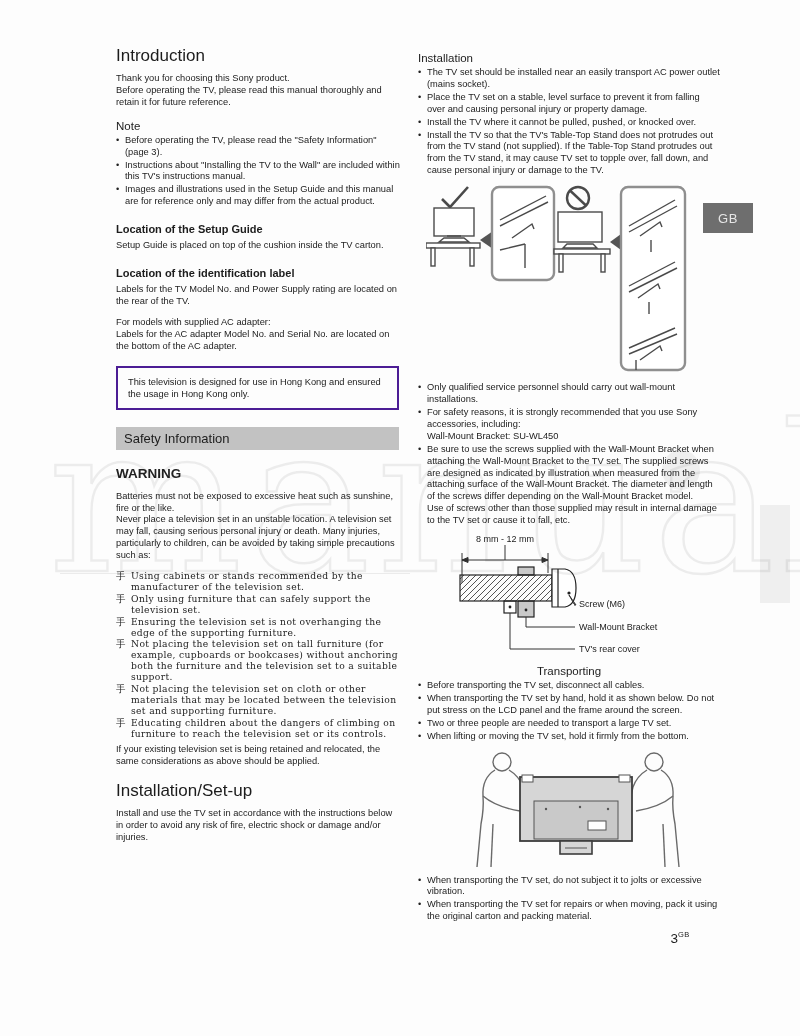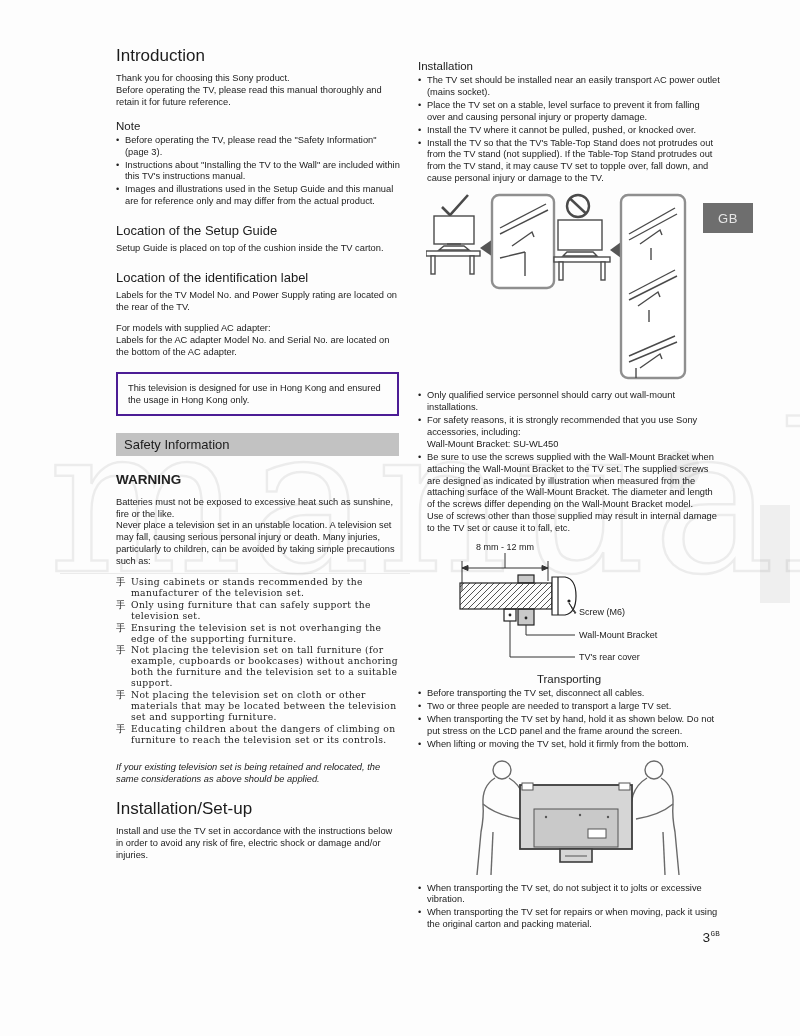--- a/index.html
+++ b/index.html
@@ -20,21 +20,21 @@
   .wm-bar { position:absolute; left:760px; top:505px; width:30px; height:98px;
     background:rgba(0,0,0,0.055); z-index:5; pointer-events:none; }
   .wm-line { position:absolute; left:60px; top:573px; width:350px; height:1px;
     background:rgba(0,0,0,0.07); z-index:5; pointer-events:none; }
 
   
   .col-left  { position:absolute; left:116px; top:46px;  width:285px; z-index:2; }
   .col-right { position:absolute; left:418px; top:48px;  width:302px; z-index:2; }
 
   h1.doc { font-size:17px; font-weight:400; color:#1c1c1c; margin-bottom:7px; }
-  h2.doc { font-size:13px; font-weight:400; color:#1c1c1c; margin:15px 0 5px; }
+  h2.doc { font-size:11px; font-weight:700; color:#1c1c1c; margin:15px 0 5px; }
   h3.doc { font-size:11.5px; font-weight:400; color:#1c1c1c; margin:11px 0 3px; }
   p.body { font-size:9.3px; line-height:11.9px; margin-bottom:9px; }
   .ml { white-space:pre-line; }
 
   .blist { font-size:9.3px; line-height:11.9px; }
   .b-item { position:relative; padding-left:9px; margin-bottom:1px; }
   .b-item::before { content:"•"; position:absolute; left:0; top:0; }
 
   .glist { font-size:9.2px; line-height:10.9px; font-family:"DejaVu Serif", serif; letter-spacing:0.35px; }
   .g-item { position:relative; padding-left:15px; margin-bottom:1px; }
@@ -50,22 +50,22 @@
   .fig { display:block; }
   .fig-placement { margin:5px 0 8px 8px; }
   .fig-screw { margin:4px 0 2px 30px; }
   .fig-carry { margin:6px 0 4px 50px; }
   .svgt { font-family:"Liberation Sans", sans-serif; font-size:9px; fill:#222; }
 
   
   .gb-tab { position:absolute; left:703px; top:203px; width:50px; height:30px;
     background:#6e6e6e; color:#e6e6e6; font-size:13px; display:flex;
     align-items:center; justify-content:center; z-index:3; letter-spacing:0.5px; }
-  .footer { position:absolute; left:640px; top:930px; width:80px; text-align:right;
-    font-size:13.5px; color:#1c1c1c; z-index:3;font-family:Liberation Mono, monospace; }
+  .footer { position:absolute; left:640px; top:930px; width:80px; text-align:center;
+    font-size:13.5px; color:#1c1c1c; z-index:3; }
   .footer sup { font-size:7.5px; vertical-align:super; letter-spacing:0.3px; }
 </style>
 </head>
 <body>
 
 <div class="page">
 
   <div class="watermark">manual</div>
   <div class="wm-circle"></div>
   <div class="wm-bar"></div>
@@ -103,29 +103,29 @@
 Never place a television set in an unstable location. A television set may fall, causing serious personal injury or death. Many injuries, particularly to children, can be avoided by taking simple precautions such as:</p>
 
     <div class="glist">
       <div class="g-item"><span class="glyph">手</span><span>Using cabinets or stands recommended by the manufacturer of the television set.</span></div>
       <div class="g-item"><span class="glyph">手</span><span>Only using furniture that can safely support the television set.</span></div>
       <div class="g-item"><span class="glyph">手</span><span>Ensuring the television set is not overhanging the edge of the supporting furniture.</span></div>
       <div class="g-item"><span class="glyph">手</span><span>Not placing the television set on tall furniture (for example, cupboards or bookcases) without anchoring both the furniture and the television set to a suitable support.</span></div>
       <div class="g-item"><span class="glyph">手</span><span>Not placing the television set on cloth or other materials that may be located between the television set and supporting furniture.</span></div>
       <div class="g-item"><span class="glyph">手</span><span>Educating children about the dangers of climbing on furniture to reach the television set or its controls.</span></div>
     </div>
-    <p class="body" style="margin-top:16px;font-style:italic;">If your existing television set is being retained and relocated, the same considerations as above should be applied.</p>
+    <p class="body" style="margin-top:4px;">If your existing television set is being retained and relocated, the same considerations as above should be applied.</p>
 
     <h1 class="doc" style="margin-top:14px;">Installation/Set-up</h1>
     <p class="body">Install and use the TV set in accordance with the instructions below in order to avoid any risk of fire, electric shock or damage and/or injuries.</p>
   </div>
 
   <div class="col-right">
 
-    <h3 class="doc" style="margin-top:12px;">Installation</h3>
+    <h3 class="doc" style="margin-top:4px;">Installation</h3>
     <div class="blist">
       <div class="b-item"><span>The TV set should be installed near an easily transport AC power outlet (mains socket).</span></div>
       <div class="b-item"><span>Place the TV set on a stable, level surface to prevent it from falling over and causing personal injury or property damage.</span></div>
       <div class="b-item"><span>Install the TV where it cannot be pulled, pushed, or knocked over.</span></div>
       <div class="b-item"><span>Install the TV so that the TV's Table-Top Stand does not protrudes out from the TV stand (not supplied). If the Table-Top Stand protrudes out from the TV stand, it may cause TV set to topple over, fall down, and cause personal injury or damage to the TV.</span></div>
     </div>
 
     <svg class="fig fig-placement" width="280" height="192" viewBox="0 0 280 192">
       <g stroke="#4a4a4a" fill="none" stroke-width="1.4">
 
@@ -227,22 +227,22 @@
         <line x1="126" y1="73" x2="127" y2="73"></line>
       </g>
       <text x="131" y="76" class="svgt">Screw (M6)</text>
       <text x="131" y="99" class="svgt">Wall-Mount Bracket</text>
       <text x="131" y="121" class="svgt">TV's rear cover</text>
     </svg>
 
     <h3 class="doc" style="margin-top:6px;text-align:center;">Transporting</h3>
     <div class="blist">
       <div class="b-item"><span>Before transporting the TV set, disconnect all cables.</span></div>
+      <div class="b-item"><span>When transporting the TV set by hand, hold it as shown below. Do not put stress on the LCD panel and the frame around the screen.</span></div>
       <div class="b-item"><span>Two or three people are needed to transport a large TV set.</span></div>
-      <div class="b-item"><span>When transporting the TV set by hand, hold it as shown below. Do not put stress on the LCD panel and the frame around the screen.</span></div>
       <div class="b-item"><span>When lifting or moving the TV set, hold it firmly from the bottom.</span></div>
     </div>
 
     <svg class="fig fig-carry" width="220" height="122" viewBox="0 0 220 122">
       <g stroke="#6a6a6a" stroke-width="1.4" fill="none">
 
         <circle cx="34" cy="13" r="9"></circle>
         <path d="M27,21 Q14,29 15,47 Q16,60 13,75 L9,118"></path>
         <path d="M41,21 Q51,27 55,38 L59,55"></path>
         <path d="M25,75 L23,118"></path>

